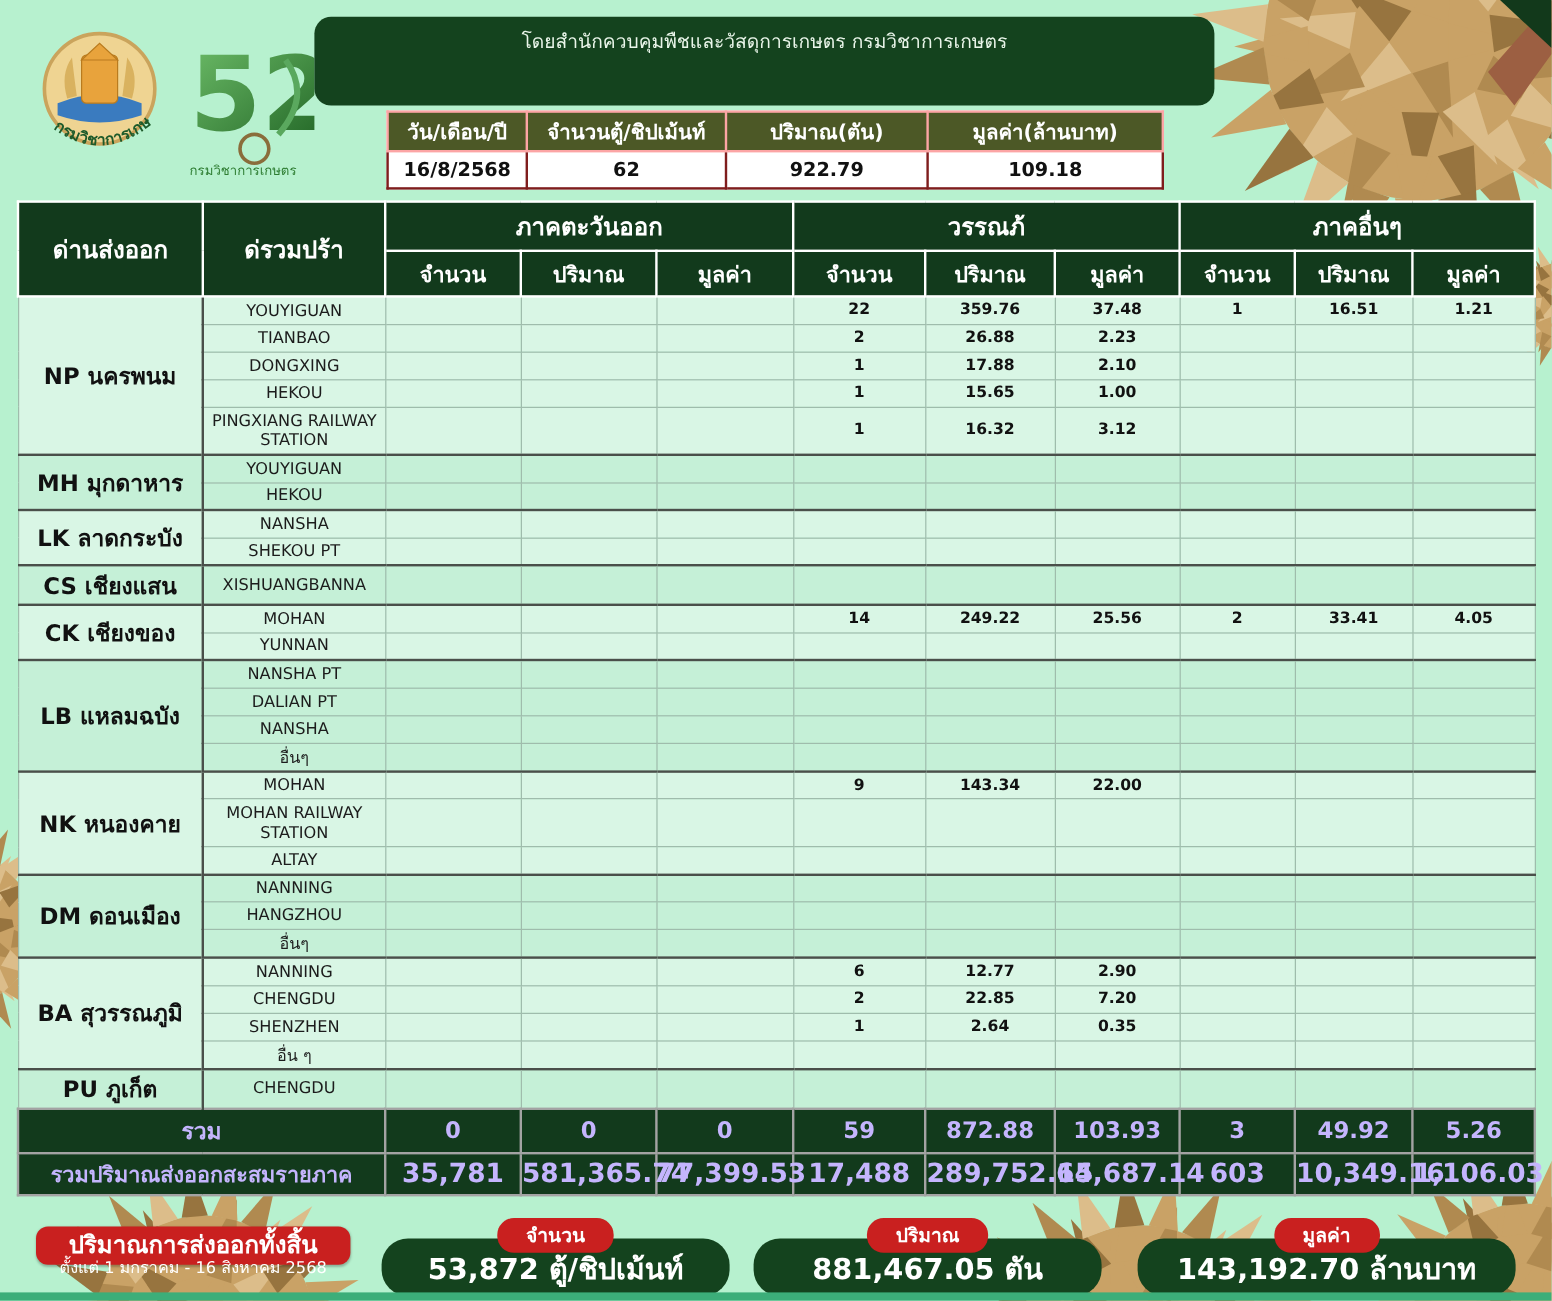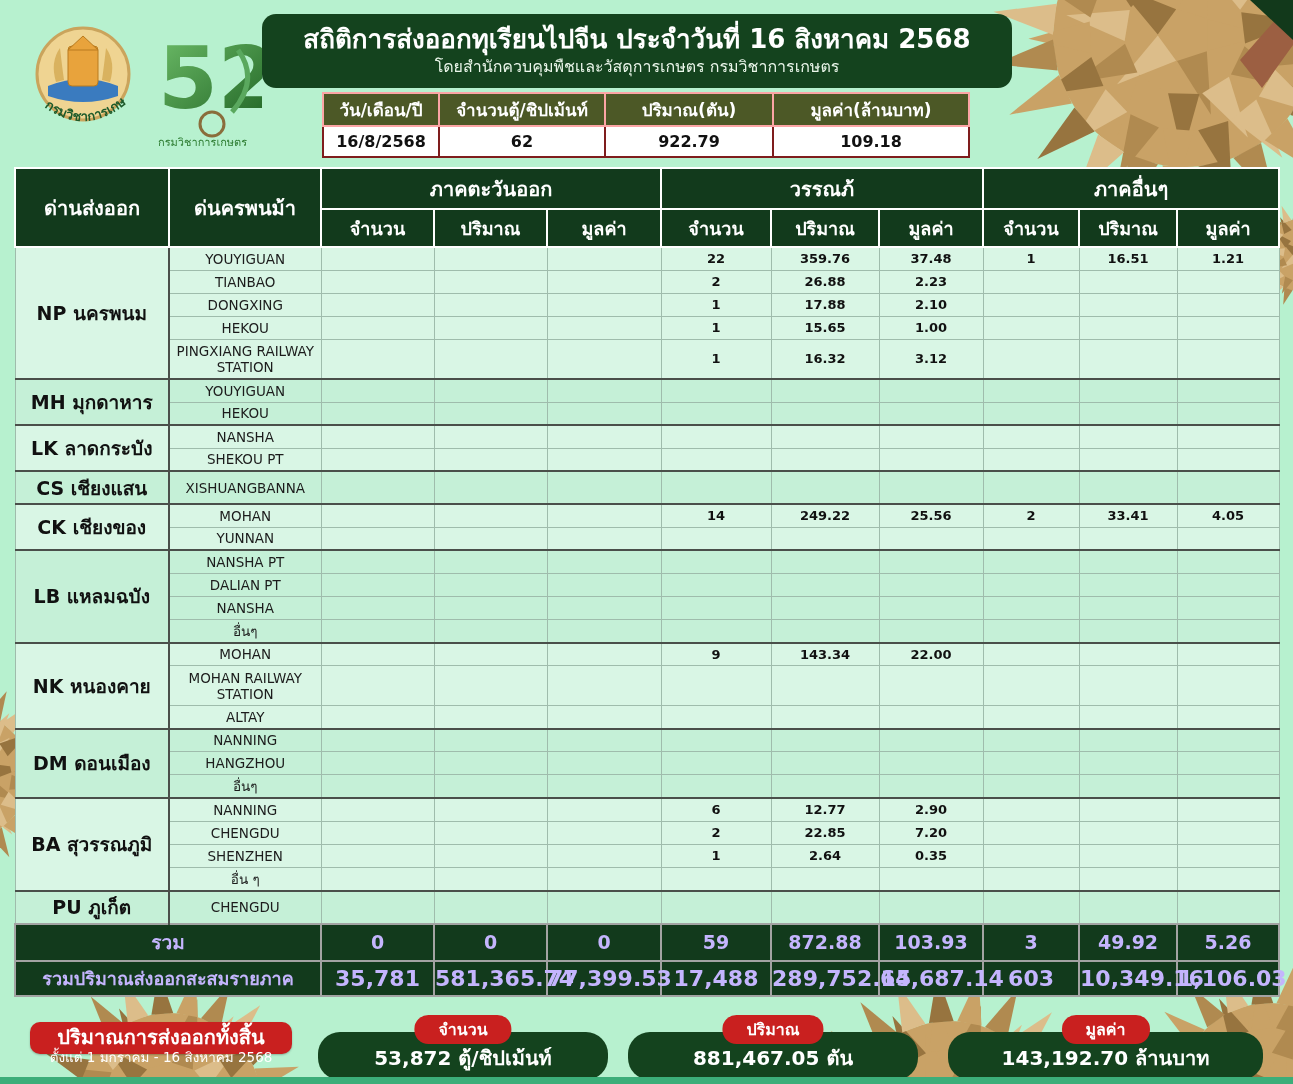--- a/index.html
+++ b/index.html
@@ -54,21 +54,21 @@
   #main-table tr.cumulative-row td.totals-label{font-size:18px;}
 
   
   #footer{left:0;top:1012px;width:1293px;height:66px;}
   #badge{position:absolute;left:30px;top:10px;width:262px;height:32px;background:var(--red);
     border-radius:10px;color:#fff;text-align:center;padding-top:3px;box-shadow:0 1px 2px rgba(0,0,0,.25);}
   #badge .b1{font-size:20px;font-weight:bold;line-height:24px;}
   #badge .b2{font-size:13.5px;line-height:17px;}
   .pill{position:absolute;top:20px;height:48px;background:var(--dark-green);border-radius:22px;
     color:#fff;text-align:center;}
-  .pill .pill-value{font-size:20px;font-weight:bold;line-height:52px;}
+  .pill .pill-value{font-size:24px;font-weight:bold;line-height:52px;}
   .pill .pill-label{position:absolute;left:50%;transform:translateX(-50%);top:-17px;background:var(--red);
     color:#fff;font-size:16px;font-weight:bold;padding:2px 24px;border-radius:14px;white-space:nowrap;}
   #pill-0{left:318px;width:290px;} #pill-1{left:628px;width:290px;} #pill-2{left:948px;width:315px;}
   #bottom-strip{position:absolute;left:0;bottom:0;width:1293px;height:7px;background:var(--teal);z-index:3;}
 </style>
 </head>
 <body>
 
 <div id="stage">
 
@@ -452,21 +452,20 @@
           <stop offset="1" stop-color="#1b5e20"></stop>
       </linearGradient>
     </defs>
     <text x="8" y="78" font-size="86" font-weight="bold" fill="url(#g52)">52</text>
     <path d="M88 20 q22 30 -6 62" stroke="#5aa85e" stroke-width="5" fill="none"></path>
     <circle cx="62" cy="94" r="12" fill="none" stroke="#8a6d3b" stroke-width="3"></circle>
     <text x="8" y="116" font-size="11" fill="#2e7d32">กรมวิชาการเกษตร</text>
   </svg>
 
   <div id="title-banner" class="layer">
-    <div class="t1">สถิติการส่งออกทุเรียนไปจีน ประจำวันที่ 16 สิงหาคม 2568</div>
     <div class="t2">โดยสำนักควบคุมพืชและวัสดุการเกษตร กรมวิชาการเกษตร</div>
   </div>
 
   <table id="summary" class="layer">
     <colgroup>
         <col style="width:116px">
         <col style="width:166px">
         <col style="width:168px">
         <col style="width:196px">
       </colgroup>
@@ -498,21 +497,21 @@
       <col style="width:110px">
         <col style="width:108px">
         <col style="width:104px">
       <col style="width:96px">
         <col style="width:98px">
         <col style="width:102px">
     </colgroup>
     <thead>
       <tr class="region-row">
         <th rowspan="2" class="span2">ด่านส่งออก</th>
-        <th rowspan="2" class="span2">ด่นครพนม้า</th>
+        <th rowspan="2" class="span2">ด่รวมปร้า</th>
         <th colspan="3">ภาคตะวันออก</th>
         <th colspan="3">วรรณภ้</th>
         <th colspan="3">ภาคอื่นๆ</th>
       </tr>
       <tr class="sub-row">
         <th>จำนวน</th>
         <th>ปริมาณ</th>
         <th>มูลค่า</th>
         <th>จำนวน</th>
         <th>ปริมาณ</th>

